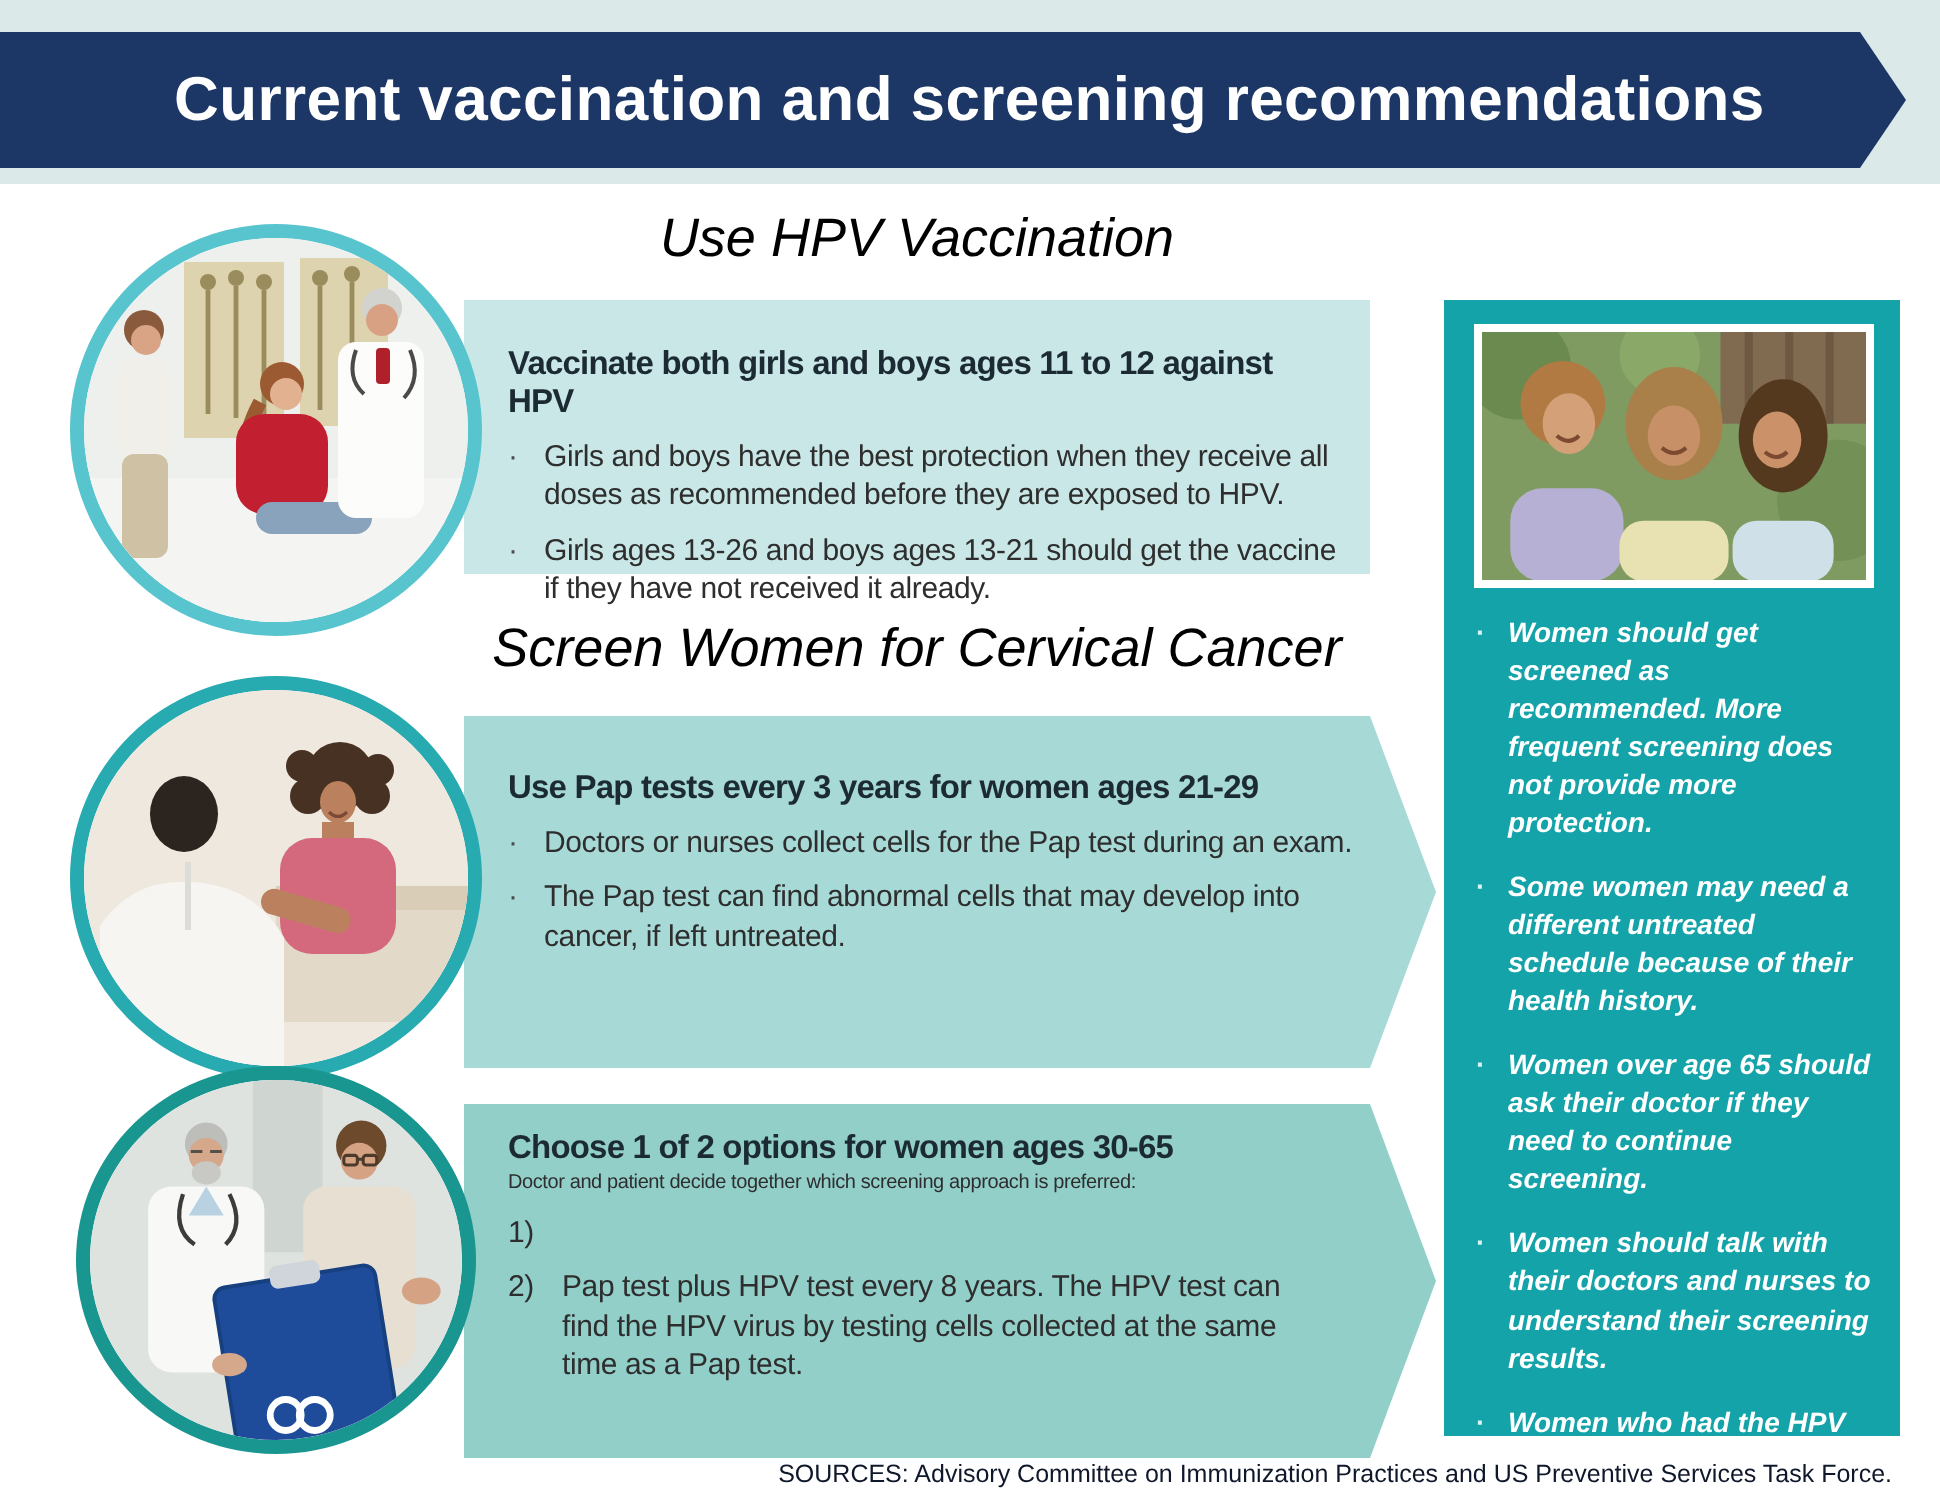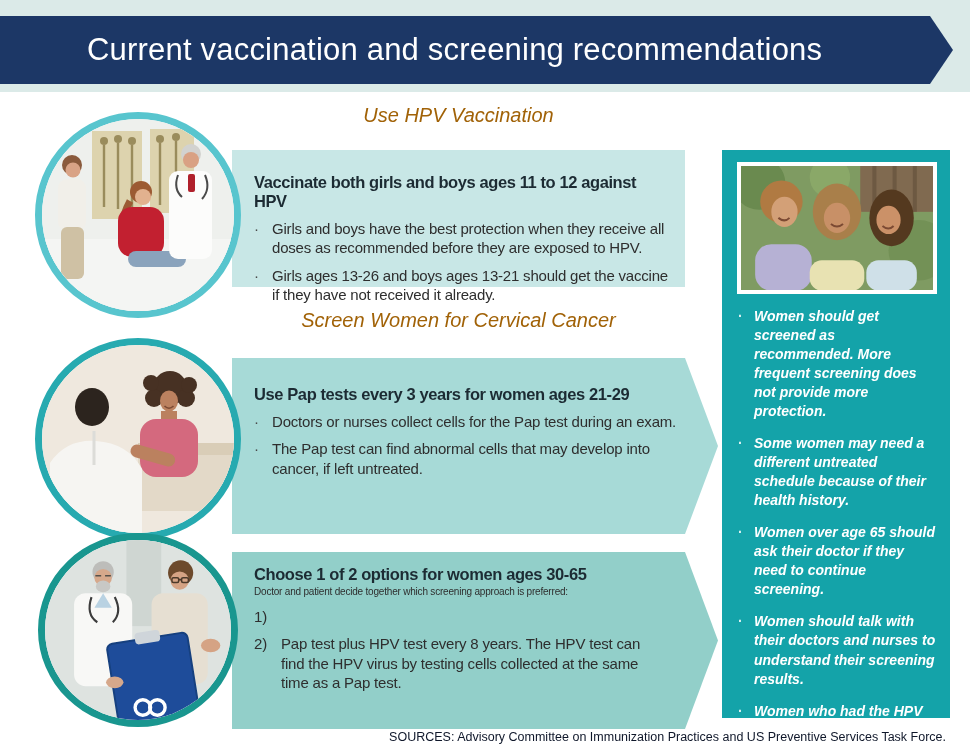--- a/index.html
+++ b/index.html
@@ -3,24 +3,24 @@
 <meta charset="utf-8">
 <style>
   html,body{margin:0;padding:0;background:#fff;}
   .page{position:relative;width:970px;height:754px;background:#ffffff;overflow:hidden;
         font-family:"Liberation Sans",sans-serif;}
   
   .top-band{position:absolute;left:0;top:0;width:970px;height:92px;background:#dbeae8;}
   .banner{position:absolute;left:0;top:16px;width:953px;height:68px;background:#1c3766;
           clip-path:polygon(0 0,930px 0,100% 50%,930px 100%,0 100%);
           display:flex;align-items:center;box-sizing:border-box;padding-left:87px;}
-  .banner-title{color:#ffffff;font-size:31px;font-weight:normal;letter-spacing:.2px;text-align:center;}
+  .banner-title{color:#ffffff;font-size:31px;font-weight:bold;letter-spacing:.2px;text-align:center;}
   
   .heading{position:absolute;left:232px;width:453px;text-align:center;font-style:italic;
-           color:#a16207;font-size:20px;}
+           color:#000000;font-size:27px;}
   .heading-1{top:104px;}
   .heading-2{top:309px;}
   
   .box{position:absolute;left:232px;box-sizing:border-box;color:#2e2e2e;}
   .box-1{top:150px;width:453px;height:137px;background:#c8e7e6;padding:23px 12px 0 22px;}
   .box-2{top:358px;width:486px;height:176px;background:#a7dad7;padding:27px 30px 0 22px;
          clip-path:polygon(0 0,453px 0,100% 50%,453px 100%,0 100%);}
   .box-3{top:538px;width:486px;height:177px;background:#92cfc9;padding:13px 30px 0 22px;
          clip-path:polygon(0 0,453px 0,100% 50%,453px 100%,0 100%);margin-top:14px;}
   .box-title{font-weight:bold;font-size:16.5px;letter-spacing:-.4px;color:#1c2b33;line-height:1.15;}

